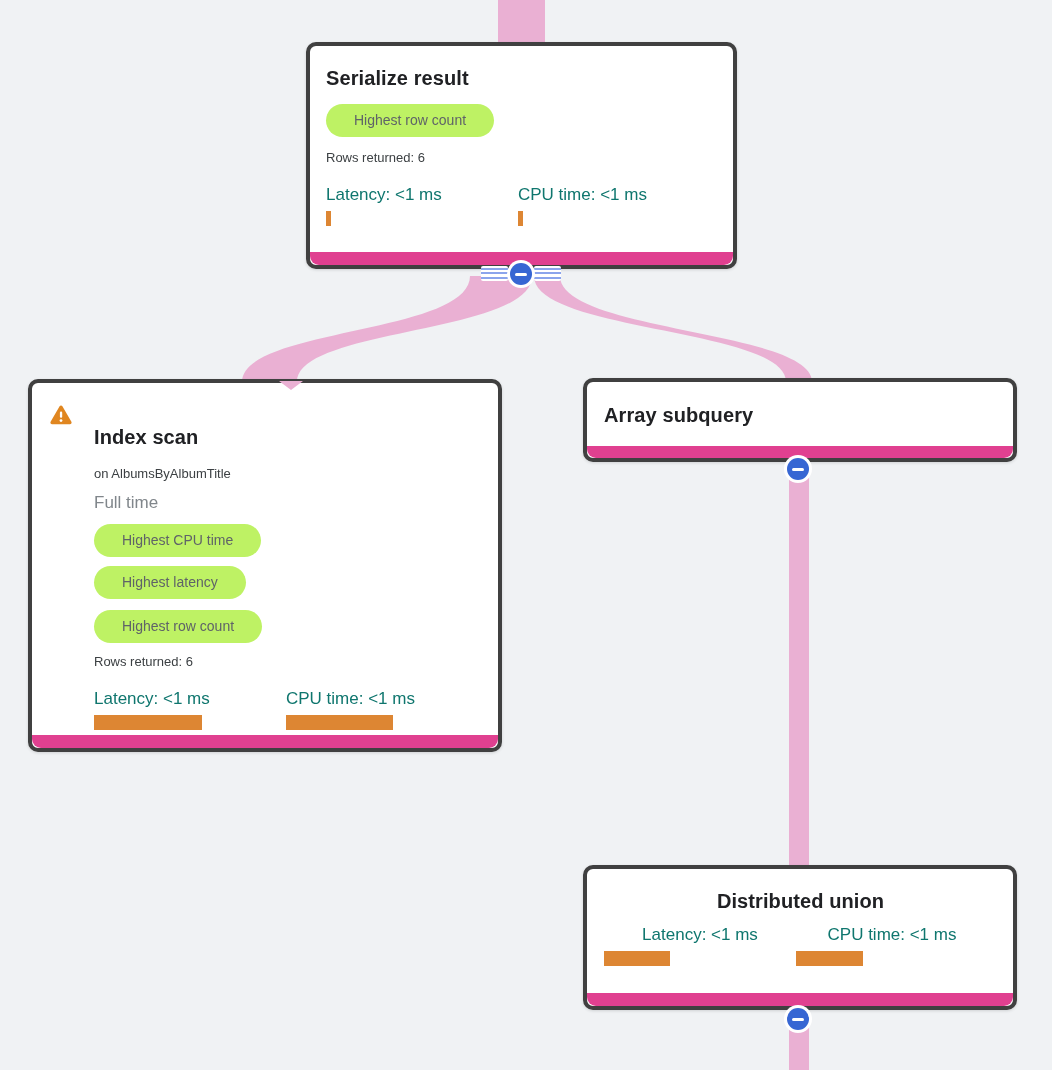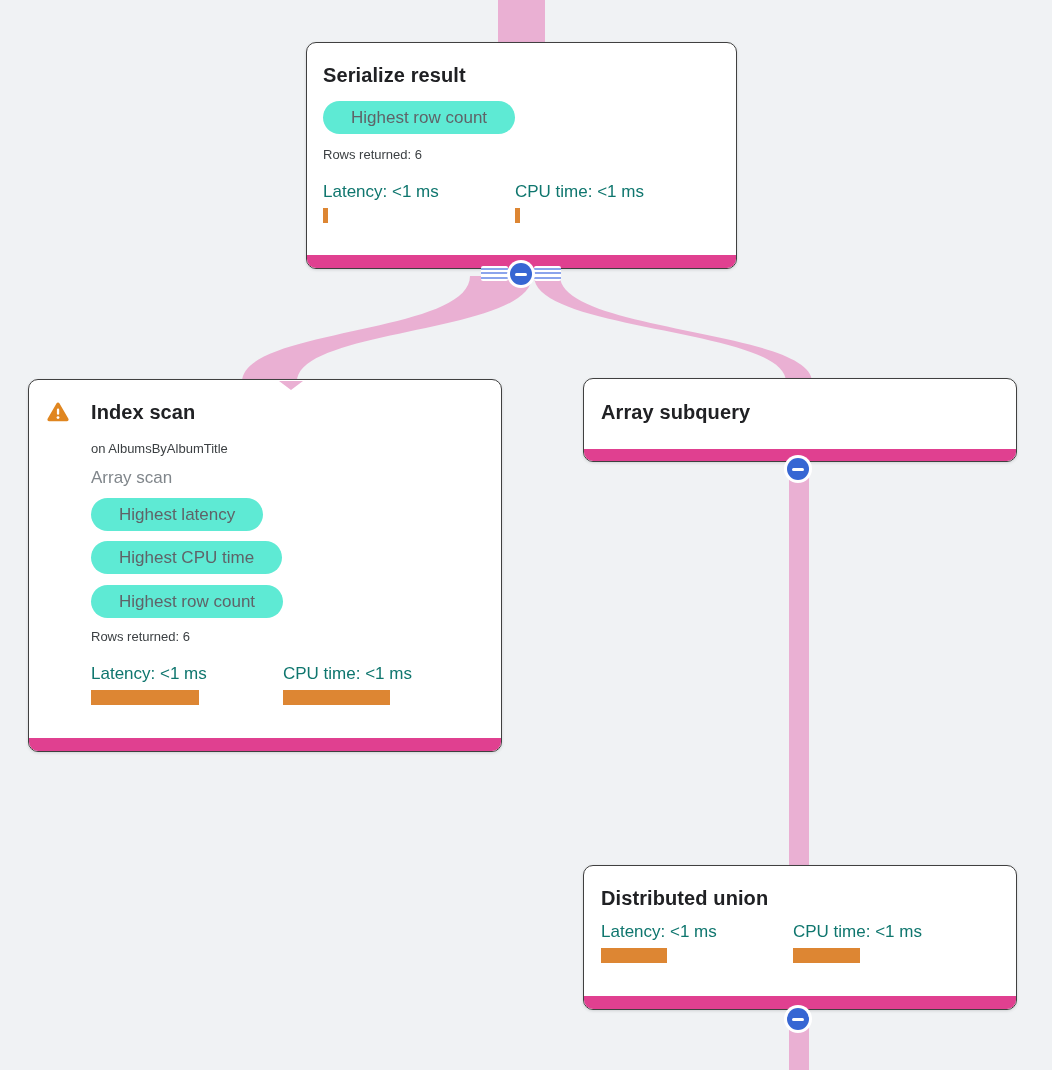--- a/index.html
+++ b/index.html
@@ -1,40 +1,40 @@
 <!DOCTYPE html>
 <html><head>
 <meta charset="utf-8">
 <style>
   html,body{margin:0;padding:0;}
   body{font-family:"Liberation Sans", sans-serif; background:#f0f2f4;}
   .canvas{position:relative; width:1052px; height:1070px; background:#f0f2f4; overflow:hidden;}
 
   .edge-layer{position:absolute; left:0; top:0; z-index:0;}
 
-  .node{position:absolute; background:#fff; border:1px solid #404040; border-radius:10px;
+  .node{position:absolute; background:#fff; border:4px solid #404040; border-radius:10px;
         box-shadow:0 1px 3px rgba(60,64,67,.18); z-index:1; box-sizing:border-box; cursor:pointer;}
   .node-footer{position:absolute; left:0; right:0; bottom:0; height:13px; background:#e04090;
         border-radius:0 0 9px 9px;}
 
   .ncontent{position:relative; padding:19px 16px 0 16px;}
   .ntitle{font-size:20px; font-weight:600; color:#202124; line-height:26px; letter-spacing:.1px;}
   .nsub{font-size:13px; color:#3c4043; line-height:23px; margin-top:12px;}
   .nmuted{font-size:17px; color:#80868b; line-height:23px; margin-top:6px;}
-  .pill{display:inline-block; background:#5eead4; color:#5f6368; font-size:17px; line-height:23px;
+  .pill{display:inline-block; background:#bef264; color:#5f6368; font-size:14px; line-height:23px;
         padding:5px 28px; border-radius:17px; font-weight:500;}
   .rows{font-size:13px; color:#3c4043; line-height:23px;}
   .metrics{display:flex;}
   .metric{width:192px;}
   .mlabel{font-size:17px; color:#0f766e; line-height:23px;}
   .mbar{height:15px; background:#dd8633; margin-top:5px;}
 
   .hdr{display:flex; align-items:flex-start;}
   .warn{width:24px; height:22px; margin-top:2px; flex:none;}
-  .hdr .ntitle{margin-left:21px;}
+  .hdr .ntitle{margin-left:21px;margin-top:22px;}
   .indent{margin-left:45px;}
 
   .collapse-btn{position:absolute; z-index:3; width:28px; height:28px; margin:-14px 0 0 -14px;
         background:#fff; border-radius:50%; display:flex; align-items:center; justify-content:center; cursor:pointer;}
   .cb-circle{width:22px; height:22px; border-radius:50%; background:#3766d3; position:relative;}
   .cb-minus{position:absolute; left:5px; top:9.5px; width:12px; height:3px; border-radius:1.5px; background:#fff;}
   .stripe{position:absolute; z-index:2; width:27px; height:15px; border-radius:2px;
         background:linear-gradient(to bottom,#ffffff 0 2px,#8ba4ec 2px 4px,#ffffff 4px 6.5px,#8ba4ec 6.5px 8.5px,#ffffff 8.5px 11px,#8ba4ec 11px 13px,#ffffff 13px 15px);}
   .arrow-tip{position:absolute; z-index:2; width:0; height:0;
         border-left:12px solid transparent; border-right:12px solid transparent; border-top:9px solid #eab0d3;}
@@ -84,26 +84,26 @@
           <svg viewBox="0 0 24 22" width="24" height="22">
             <path d="M10.6 2.2 L1.6 17.8 a1.7 1.7 0 0 0 1.5 2.5 h17.8 a1.7 1.7 0 0 0 1.5-2.5 L13.4 2.2 a1.7 1.7 0 0 0-2.8 0 Z" fill="#e08620"></path>
             <rect x="10.9" y="7.6" width="2.3" height="6.2" rx="1.1" fill="#fff"></rect>
             <circle cx="12" cy="16.6" r="1.4" fill="#fff"></circle>
           </svg>
         </span>
         <div class="ntitle">Index scan</div>
       </div>
       <div class="indent">
         <div class="nsub">on AlbumsByAlbumTitle</div>
-        <div class="nmuted">Array scan</div>
+        <div class="nmuted">Full time</div>
+        <div style="margin-top:10px;">
+          <span class="pill">Highest CPU time</span>
+        </div>
         <div style="margin-top:9px;">
           <span class="pill">Highest latency</span>
-        </div>
-        <div style="margin-top:10px;">
-          <span class="pill">Highest CPU time</span>
         </div>
         <div style="margin-top:11px;">
           <span class="pill">Highest row count</span>
         </div>
         <div class="rows" style="margin-top:7px;">Rows returned: 6</div>
         <div class="metrics" style="margin-top:14px;">
           <div class="metric">
             <div class="mlabel">Latency: &lt;1 ms</div>
             <div class="mbar" style="width: 108px;"></div>
           </div>
@@ -117,21 +117,21 @@
     <div class="node-footer"></div>
   </div>
 
   <div class="node" style="left:583px; top:378px; width:434px; height:84px;">
     <div class="ncontent" style="padding-top:20px; padding-left:17px;">
       <div class="ntitle">Array subquery</div>
     </div>
     <div class="node-footer" style="height:12px;"></div>
   </div>
 
-  <div class="node" style="left:583px; top:865px; width:434px; height:145px;">
+  <div class="node" style="left:583px; top:865px; width:434px; height:145px;text-align:center;">
     <div class="ncontent" style="padding-left:17px;">
       <div class="ntitle">Distributed union</div>
       <div class="metrics" style="margin-top:9px;">
         <div class="metric">
           <div class="mlabel">Latency: &lt;1 ms</div>
           <div class="mbar" style="width: 66px;"></div>
         </div>
         <div class="metric">
           <div class="mlabel">CPU time: &lt;1 ms</div>
           <div class="mbar" style="width: 67px;"></div>

